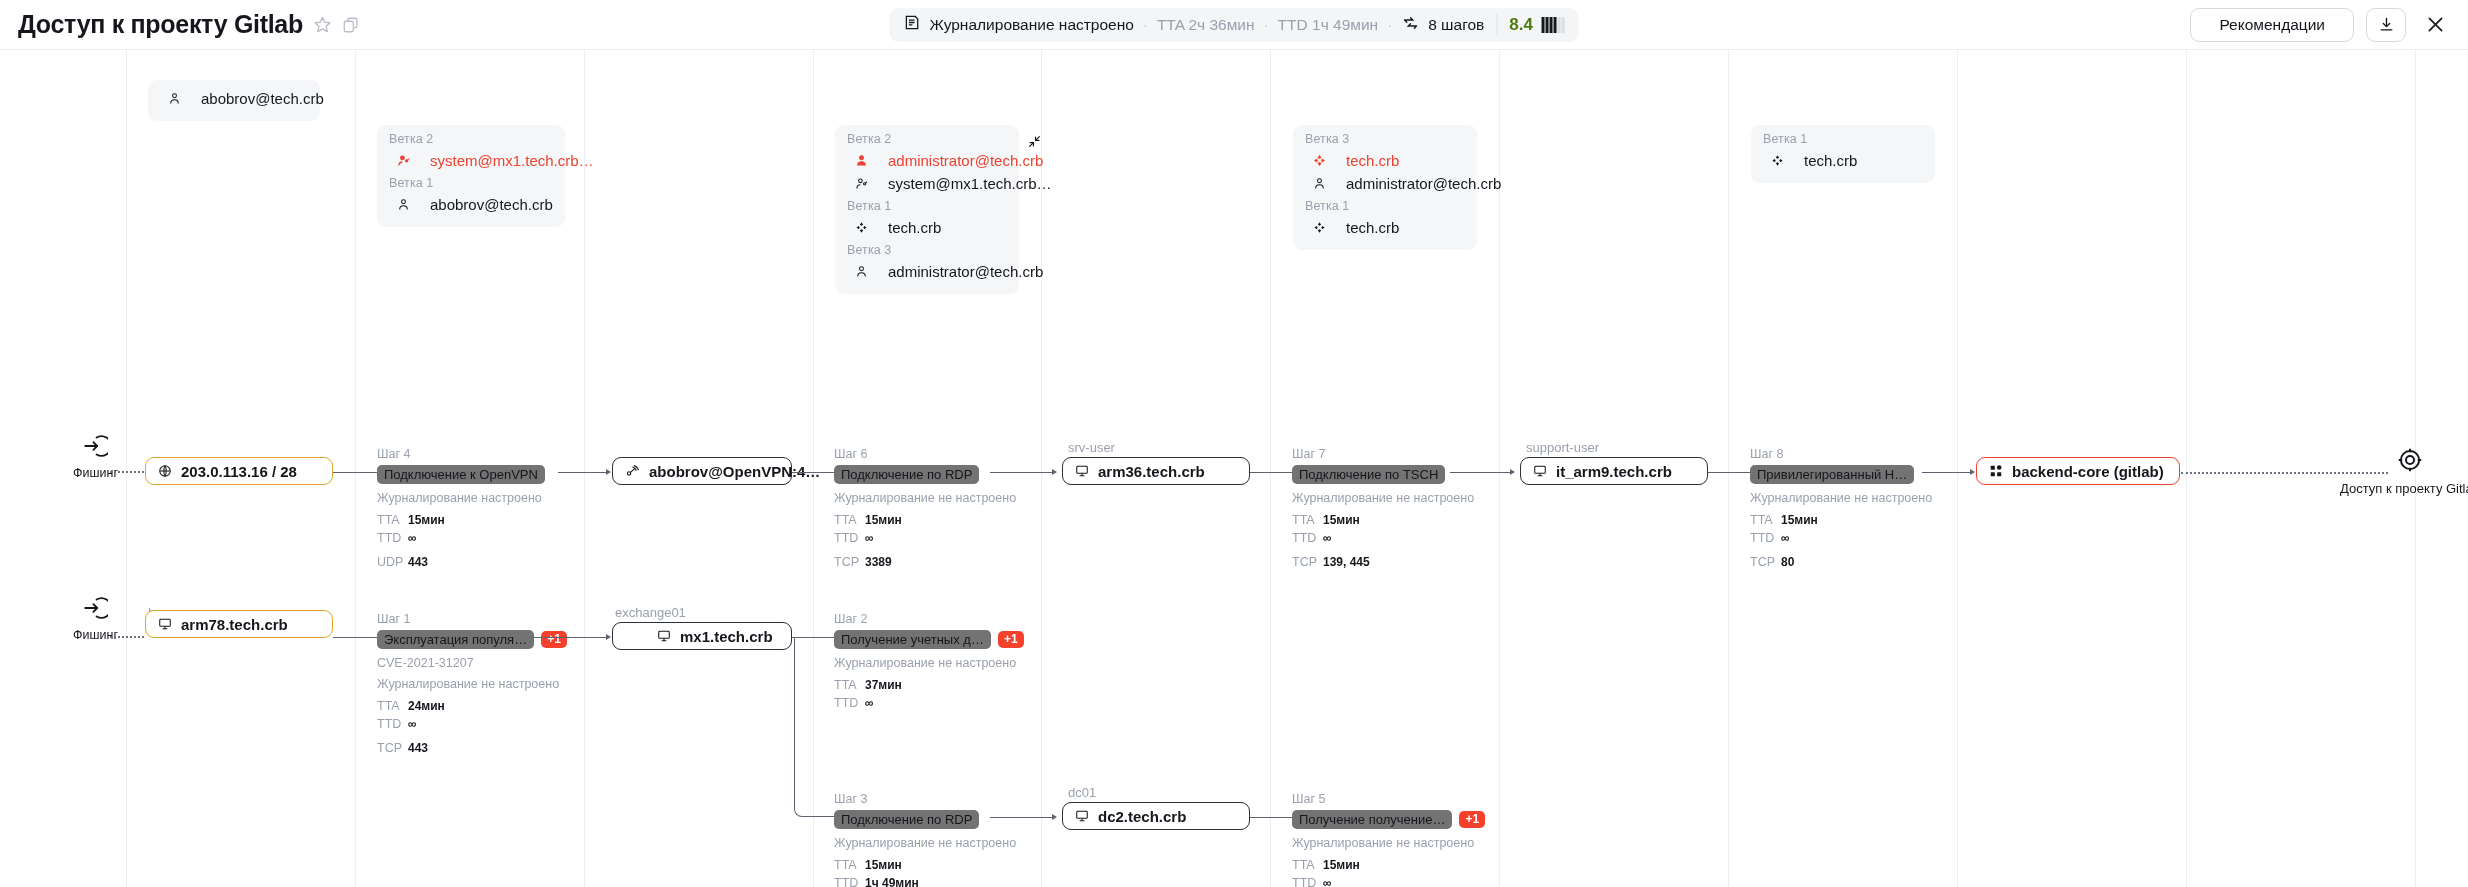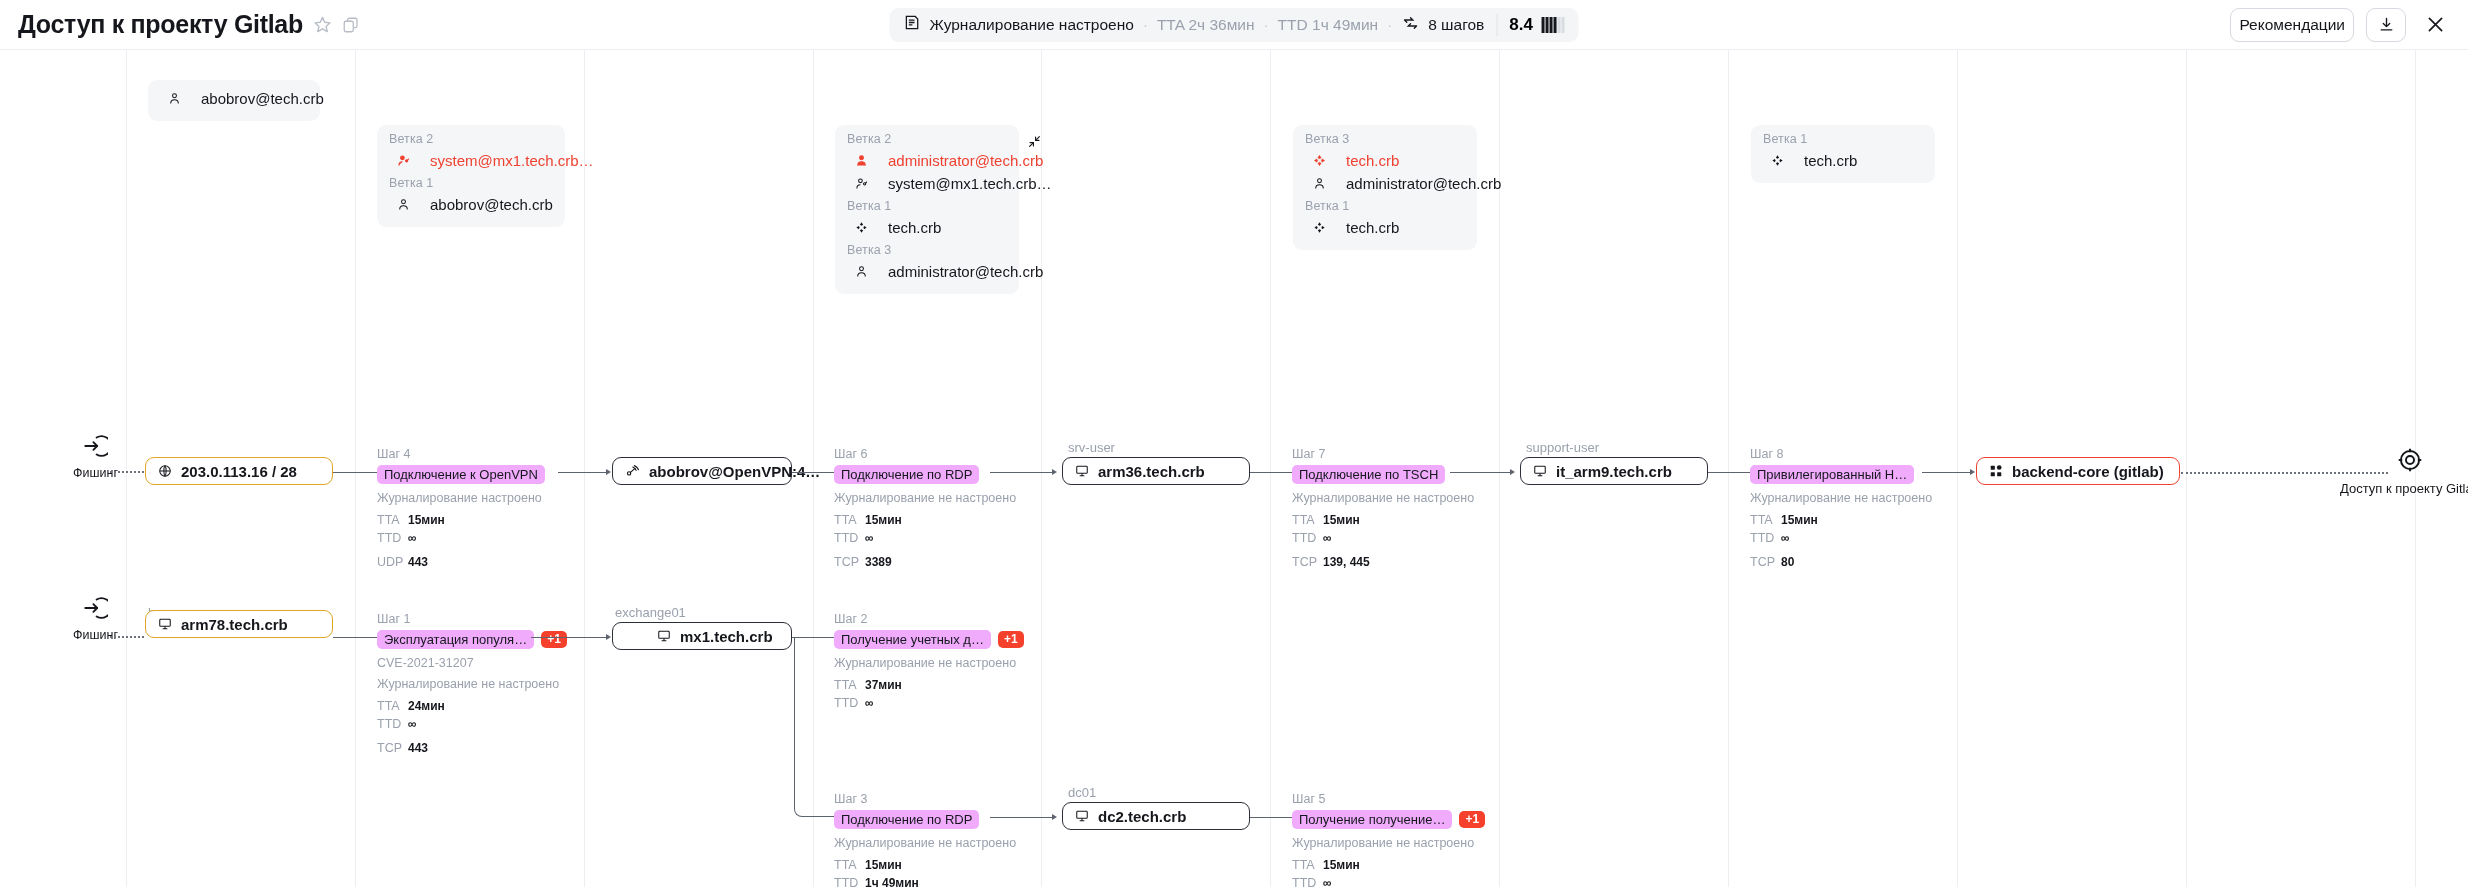--- a/index.html
+++ b/index.html
@@ -26,29 +26,29 @@
   .hdr-center{
     position:absolute; left:50%; transform:translateX(-50%);
     display:flex; align-items:center;
     background:#f4f5f7; border-radius:9px; height:34px;
     padding:0 14px; gap:9px; white-space:nowrap;
   }
   .hdr-center .lbl-dark{ font-size:15.5px; color:#15171c; }
   .hdr-center .lbl-gray{ font-size:15.5px; color:#9aa1ad; }
   .hdr-center .dot{ font-size:15px; color:#c2c7d0; }
   .hdr-center .sep{ width:1px; height:22px; background:#dfe2e7; margin:0 3px; }
-  .hdr-center .score{ font-size:17px; font-weight:700; color:#000000; }
+  .hdr-center .score{ font-size:17px; font-weight:700; color:#4d7c0f; }
   .bars{ display:flex; align-items:flex-end; gap:1.5px; height:16px; }
   .bars i{ display:block; width:2.5px; height:16px; background:#15171c; }
   .bars i.off{ background:#d9dce1; }
 
   .hdr-right{ position:absolute; right:16px; display:flex; align-items:center; gap:12px; }
   .btn-outline{
     border:1px solid #d6d9df; background:#fff; border-radius:9px;
-    height:34px; padding:0 8px; font-size:15.5px; color:#15171c;
+    height:34px; padding:0 28px; font-size:15.5px; color:#15171c;
     display:flex; align-items:center; cursor:pointer;
     font-family:"Liberation Sans", sans-serif;
   }
   .btn-sq{
     border:1px solid #d6d9df; background:#fff; border-radius:9px;
     width:40px; height:34px; display:flex; align-items:center; justify-content:center; cursor:pointer;
   }
   .btn-close{ width:34px;height:34px;display:flex;align-items:center;justify-content:center;cursor:pointer;}
 
   
@@ -83,21 +83,21 @@
   .nodebox.amber{ border-color:#e0a526; }
   .nodebox.redb{ border-color:#ef4130; }
   .nodebox svg{ flex:0 0 auto; display:block; }
   .node-sub{ position:absolute; font-size:13px; color:#9aa1ad; }
 
   
   .step{ position:absolute; white-space:nowrap; }
   .step-no{ font-size:12.5px; color:#9aa1ad; margin-bottom:4px; }
   .step-titlerow{ display:flex; align-items:center; gap:7px; }
   .step-title{
-    background:#f0abfc; border-radius:5px; padding:2px 7px;
+    background:#737373; border-radius:5px; padding:2px 7px;
     font-size:13px; color:#15171c; font-weight:400; cursor:pointer;
   }
   .plus1{
     background:#f5412c; color:#fff; border-radius:5px;
     font-size:12px; font-weight:700; padding:2px 6px; line-height:1.15;
   }
   .cve{ font-size:12.5px; color:#9aa1ad; margin-top:7px; }
   .logstate{ font-size:12.5px; color:#9aa1ad; margin-top:7px; }
   .metrics{ margin-top:6px; font-size:12.5px; color:#9aa1ad; line-height:1.45; }
   .metrics .k{ display:inline-block; width:31px; color:#9aa1ad;}

